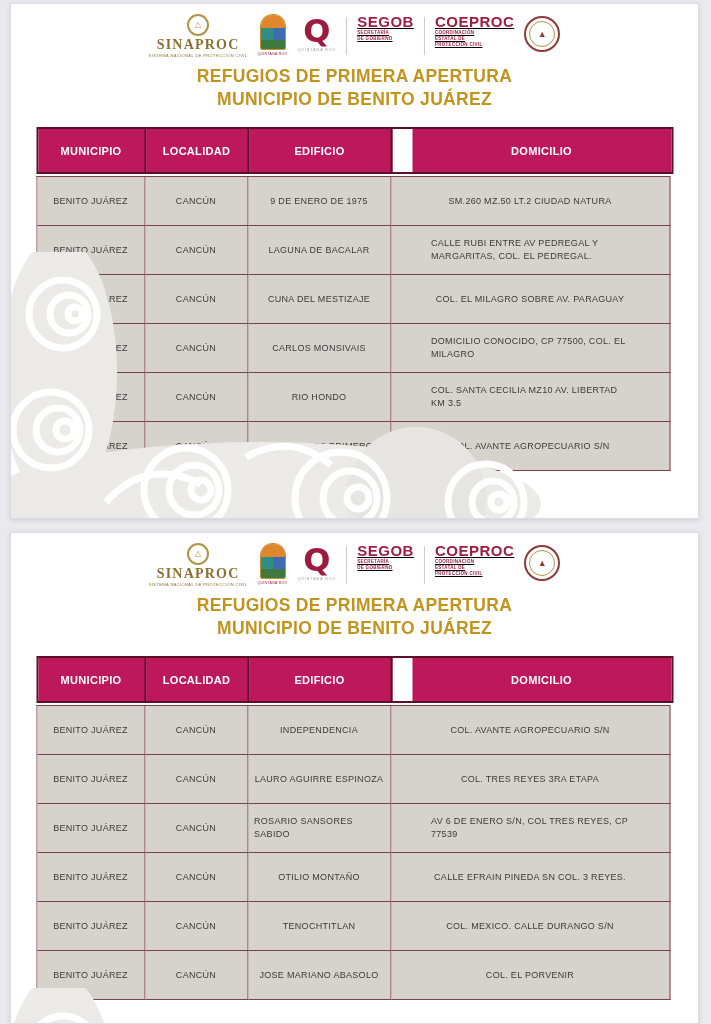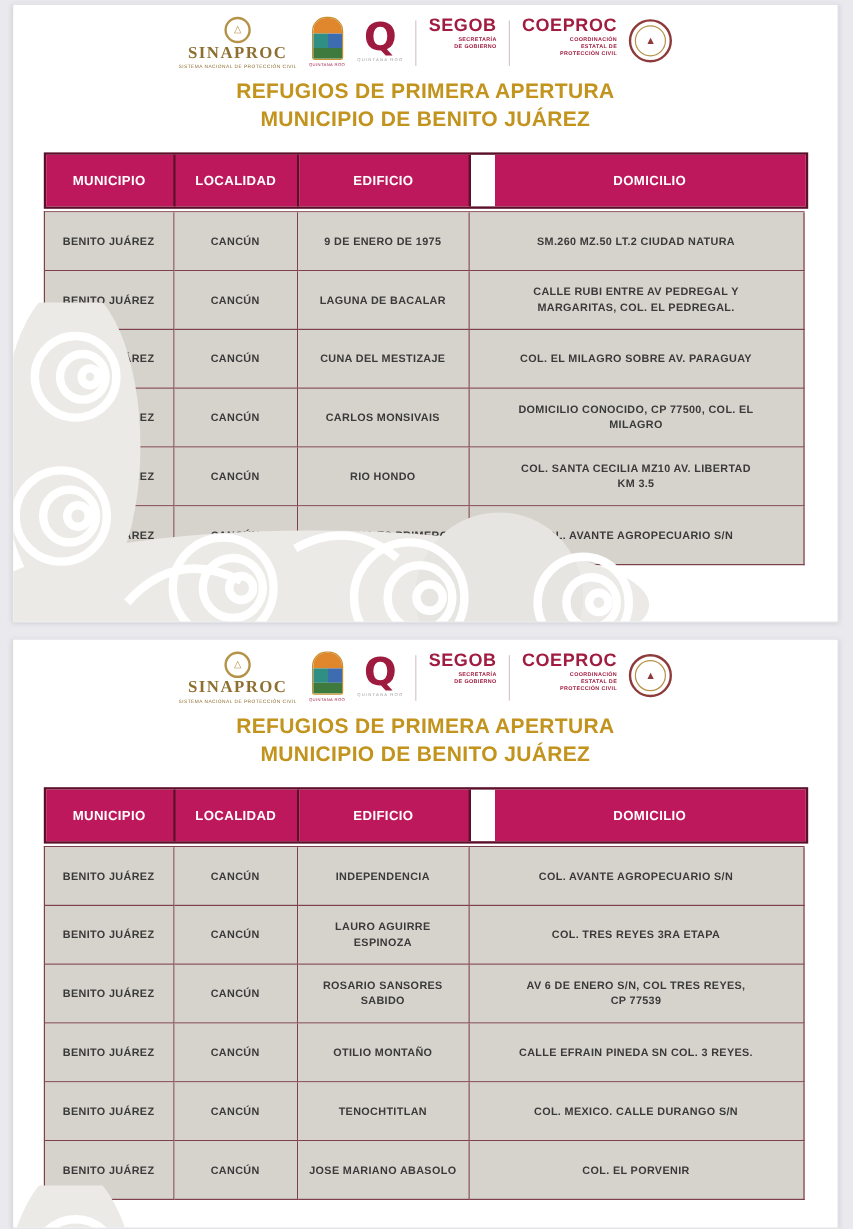--- a/index.html
+++ b/index.html
@@ -27,34 +27,34 @@
   .qroo-shield{width:24px;height:34px;border:1.5px solid #c5912d;border-radius:12px 12px 2px 2px;overflow:hidden;display:grid;grid-template-rows:38% 36% 26%;}
   .qroo-top{background:#e0862c;}
   .qroo-mid{background:linear-gradient(90deg,#2f8f85 50%,#3d6cb0 50%);}
   .qroo-bot{background:#3e7a3e;}
   .qroo-caption{font-size:3.5px;color:#9e1b3f;margin-top:1.5px;letter-spacing:.3px;}
   .qlogo-letter{font-size:32px;line-height:34px;font-weight:bold;color:#9e1b3f;font-family:"DejaVu Sans",sans-serif;}
   .qlogo-caption{font-size:3.5px;color:#9a9a9a;letter-spacing:1px;}
   .vdivider{width:1px;height:38px;background:#d9c6cc;margin-top:3px;}
   .segob-name{font-size:15px;font-weight:bold;color:#a01c40;letter-spacing:.5px;line-height:16px;}
   .gob-sub{font-size:4.5px;font-weight:bold;color:#a01c40;line-height:6px;letter-spacing:.3px;}
-  .logo-col.left{align-items:flex-end;}
+  .logo-col.left{align-items:flex-start;text-decoration:underline;}
   .seal-outer{width:36px;height:36px;border-radius:50%;border:2px solid #8f3a3a;box-sizing:border-box;display:flex;align-items:center;justify-content:center;margin-top:2px;}
   .seal-inner{width:24px;height:24px;border-radius:50%;border:1px solid #b59247;display:flex;align-items:center;justify-content:center;color:#8f3a3a;font-size:9px;line-height:1;}
 
   
   .title{position:absolute;left:0;top:61px;width:100%;text-align:center;color:#c2931d;font-weight:bold;font-size:17.5px;line-height:23px;letter-spacing:.3px;}
 
   
   .tbl{position:absolute;top:123px;left:50%;transform:translateX(-50%);width:max-content;}
   .thead{display:grid;grid-template-columns:108px 103px 143px 279px;border:2px solid #5c0f28;width:max-content;}
   .hcell{background:#be185d;color:#ffffff;font-weight:bold;font-size:11px;letter-spacing:.3px;height:43px;display:flex;align-items:center;justify-content:center;border-right:2px solid #5c0f28;box-sizing:border-box;}
   .hcell:last-child{border-right:none;margin-left:20px;}
   .tbody{display:grid;grid-template-columns:108px 103px 143px 279px;margin-top:2px;border-left:1px solid #7e4049;border-top:1px solid #7e4049;width:max-content;}
-  .bcell{background:#d6d3cd;border-right:1px solid #7e4049;border-bottom:1px solid #7e4049;min-height:49px;display:flex;align-items:center;justify-content:center;text-align:center;font-size:9px;font-weight:bold;color:#3a3a3a;letter-spacing:.3px;line-height:13px;padding:4px 6px;box-sizing:border-box;}
+  .bcell{background:#d6d3cd;border-right:1px solid #7e4049;border-bottom:1px solid #7e4049;min-height:49px;display:flex;align-items:center;justify-content:center;font-size:9px;font-weight:normal;color:#3a3a3a;letter-spacing:.3px;line-height:13px;padding:4px 6px;box-sizing:border-box;}
   .bcell.dom{padding:6px 40px;}
 
   
   .watermark{position:absolute;left:0;pointer-events:none;}
   #card1 .watermark{top:248px;}
   #card2 .watermark{top:455px;}
 </style>
 </head>
 <body>
 

